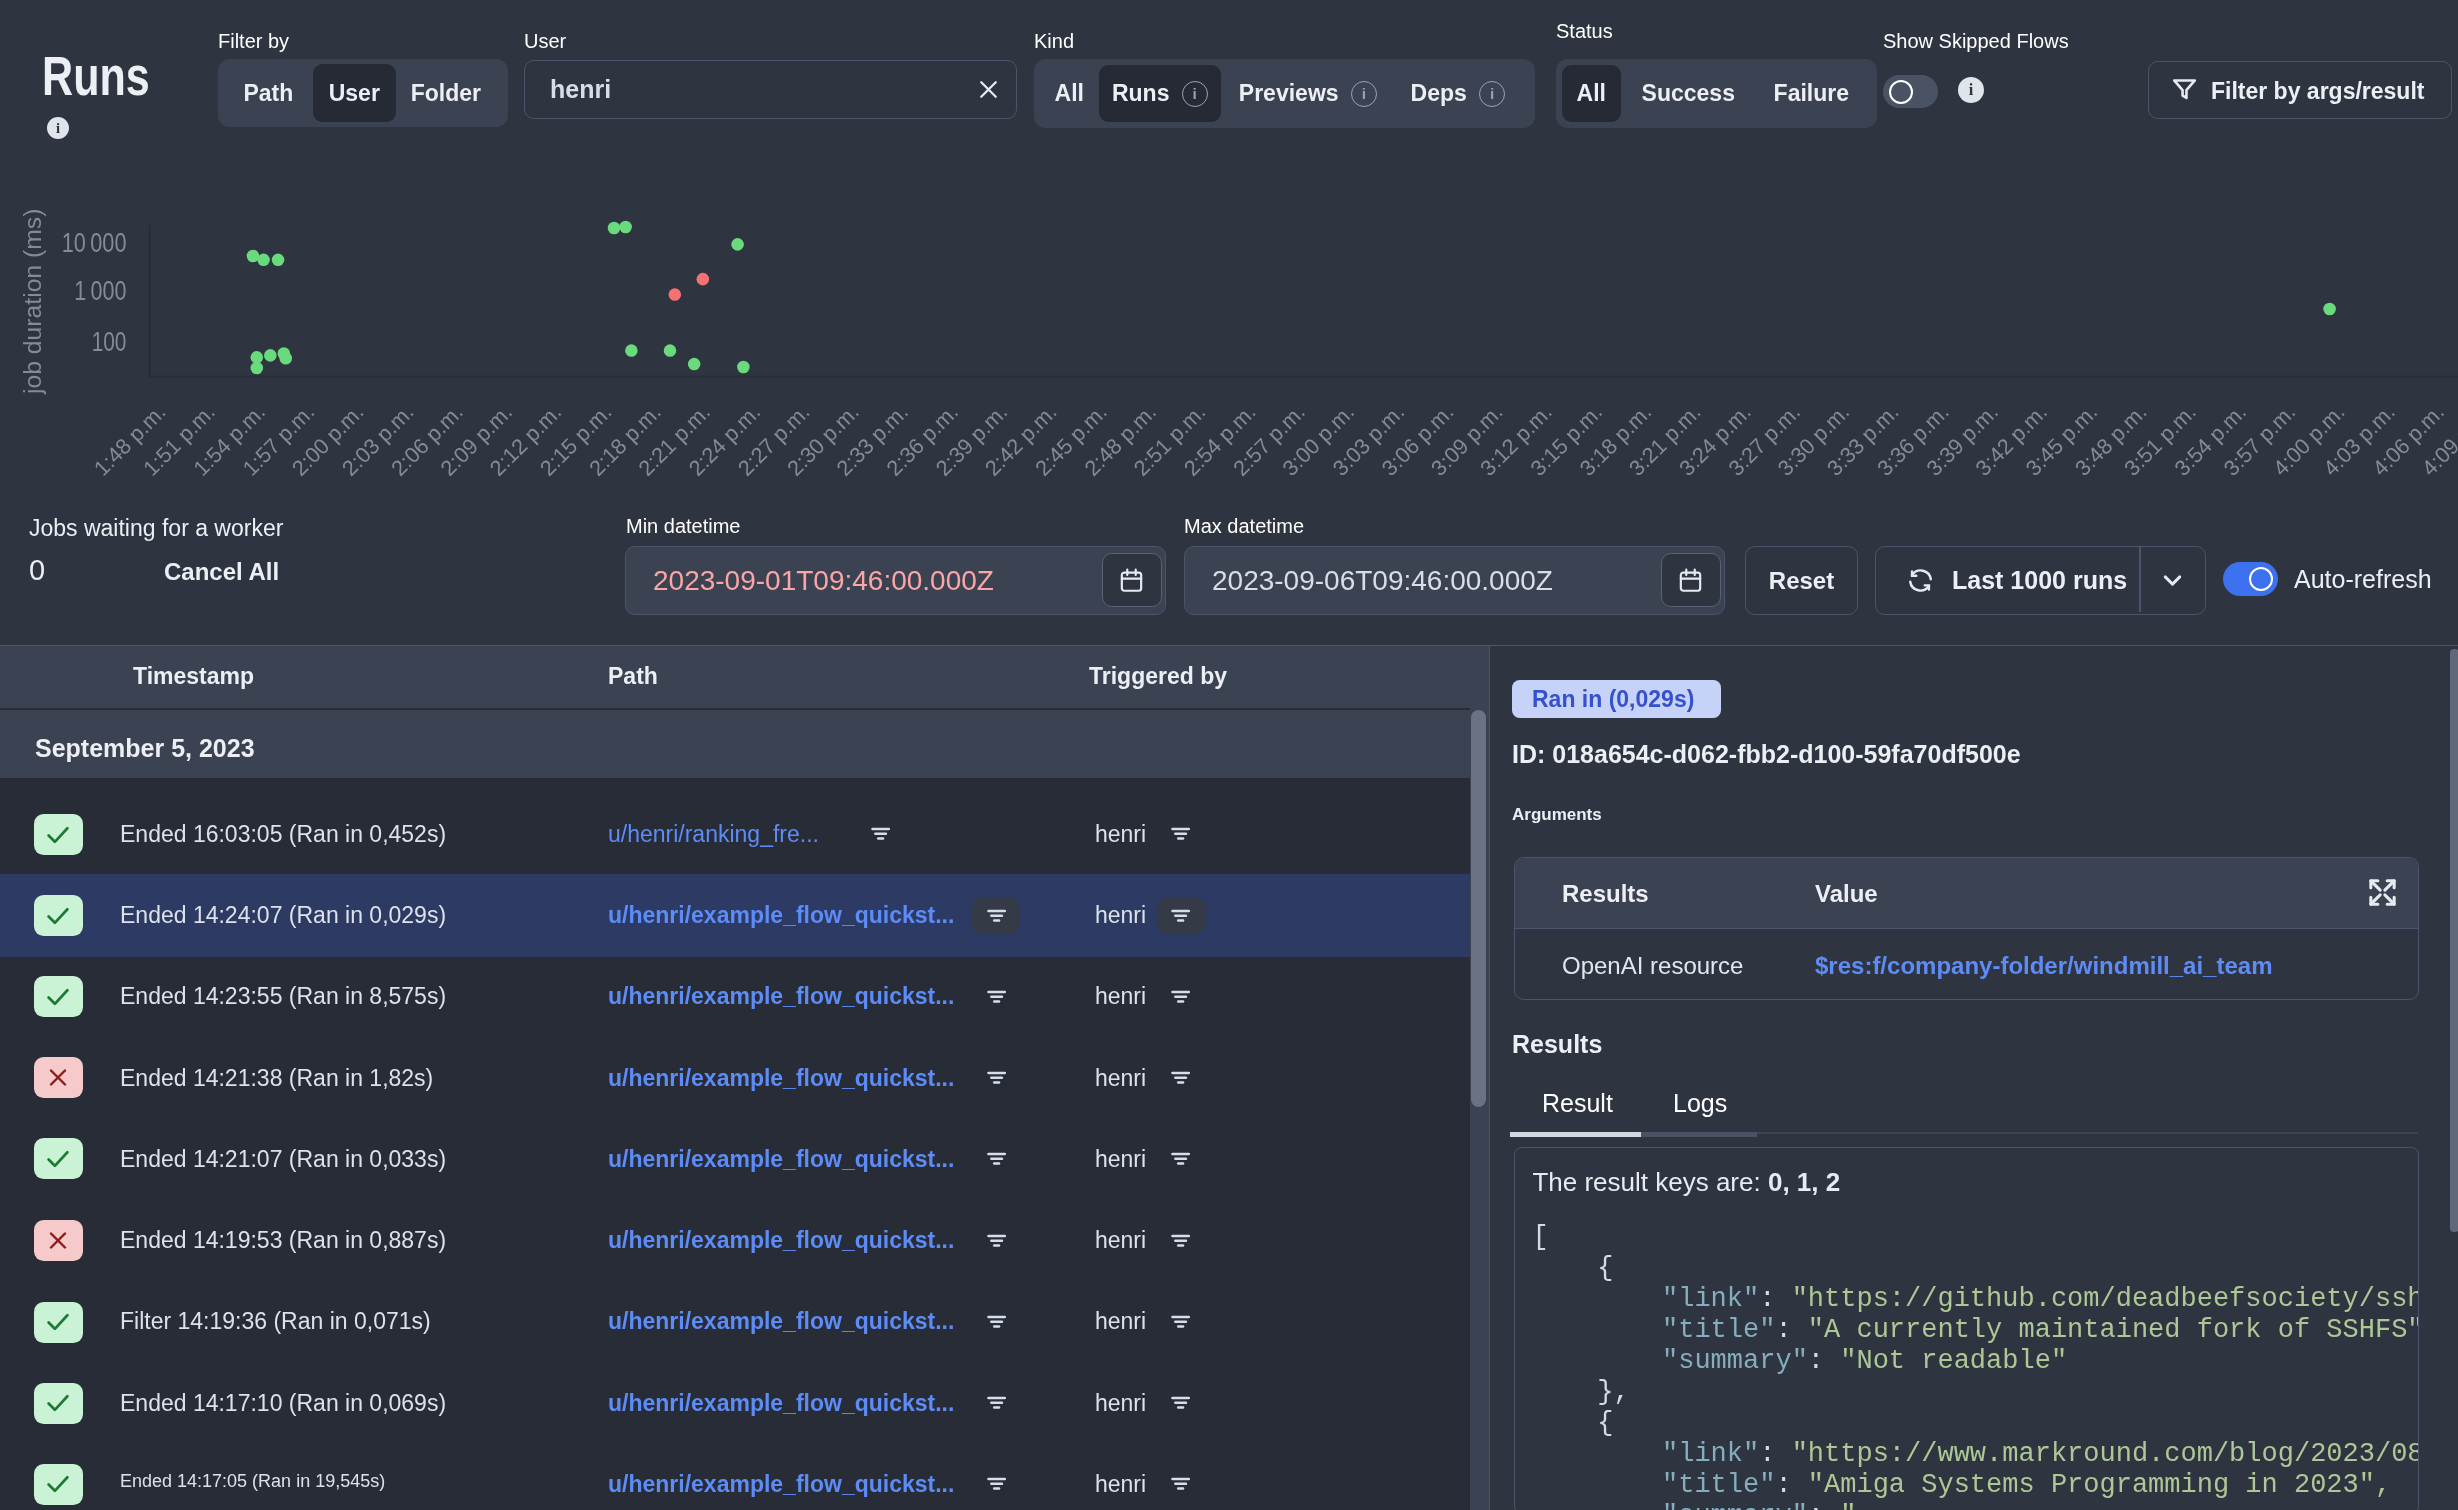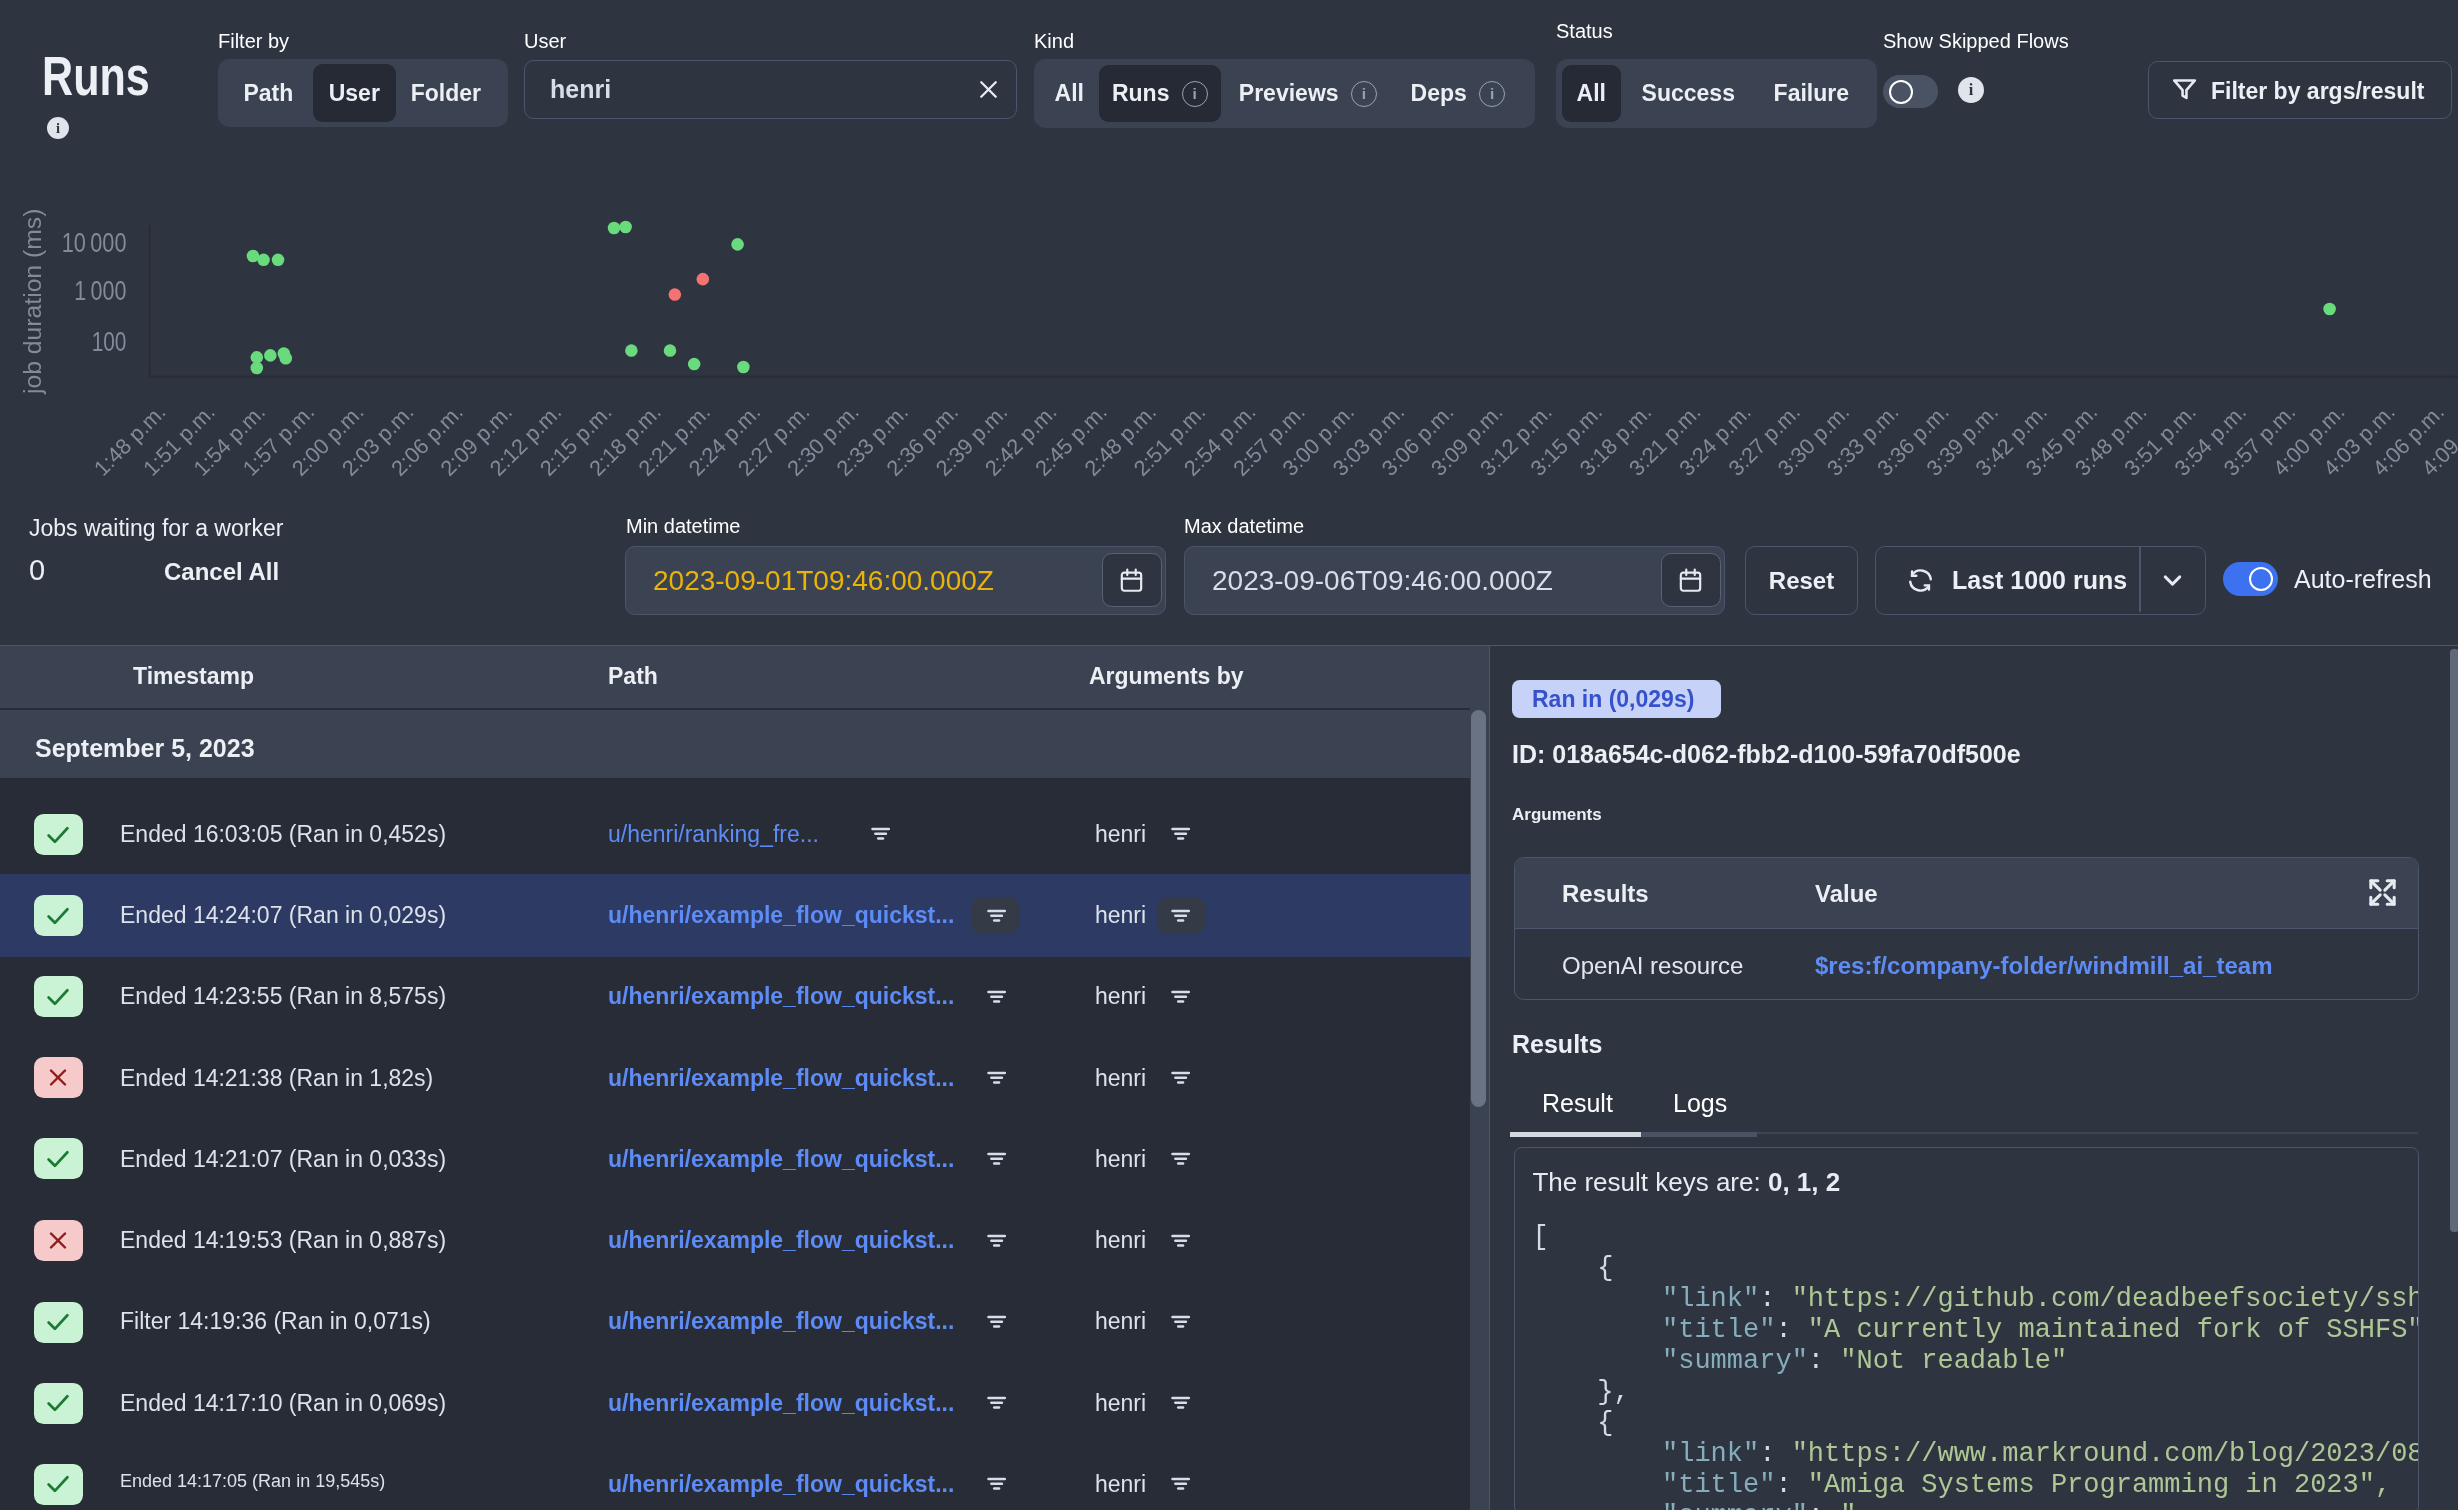--- a/index.html
+++ b/index.html
@@ -125,21 +125,21 @@
     <circle cx="770" cy="180" r="6.5" fill="#69db7c"></circle>
     <circle cx="2413" cy="120" r="6.5" fill="#69db7c"></circle>
     <circle cx="728" cy="89" r="6.5" fill="#f47272"></circle>
     <circle cx="699" cy="105" r="6.5" fill="#f47272"></circle>
   </svg>
 <div class="abs" style="left:29px;top:515px;font-size:23px">Jobs waiting for a worker</div>
 <div class="abs" style="left:29px;top:554px;font-size:29px">0</div>
 <div class="abs" style="left:164px;top:558px;font-size:24px;font-weight:700">Cancel All</div>
 <div class="abs lbl" style="left:626px;top:515px">Min datetime</div>
 <div class="abs" style="left:625px;top:546px;width:541px;height:69px;background:#3b4252;border:1.9px solid #4c566a;border-radius:9.7px"></div>
-<div class="abs" style="left:653px;top:565px;font-size:28px;color:#eab308">2023-09-01T09:46:00.000Z</div>
+<div class="abs" style="left:653px;top:565px;font-size:28px;color:#fca5a5">2023-09-01T09:46:00.000Z</div>
 <div class="abs" style="left:1102px;top:553px;width:60px;height:54px;background:#2e3440;border:1.9px solid #5a6375;border-radius:9.7px"></div>
 <svg class="abs" style="left:1117px;top:566px" width="29" height="29" viewBox="0 0 24 24" fill="none" stroke="#e7ebf1" stroke-width="1.8" stroke-linecap="round">
 <rect x="4" y="5.5" width="16" height="15" rx="2"></rect>
 <line x1="8.5" y1="3" x2="8.5" y2="7.5"></line>
 <line x1="15.5" y1="3" x2="15.5" y2="7.5"></line>
 <line x1="4" y1="10.5" x2="20" y2="10.5"></line>
 </svg>
 <div class="abs lbl" style="left:1184px;top:515px">Max datetime</div>
 <div class="abs" style="left:1184px;top:546px;width:541px;height:69px;background:#3b4252;border:1.9px solid #4c566a;border-radius:9.7px"></div>
 <div class="abs" style="left:1212px;top:565px;font-size:28px;color:#d8dee9">2023-09-06T09:46:00.000Z</div>
@@ -163,21 +163,21 @@
 <svg class="abs" style="left:2158px;top:566px" width="29" height="29" viewBox="0 0 24 24" fill="none" stroke="#e7ebf1" stroke-width="2.4" stroke-linecap="round" stroke-linejoin="round">
 <path d="M6 9l6 6 6-6"></path>
 </svg>
 <div class="abs" style="left:2223px;top:562px;width:55px;height:34px;border-radius:17px;background:#3c72f0"></div>
 <div class="abs" style="left:2249px;top:567px;width:24px;height:24px;border-radius:50%;border:2.4px solid #fff"></div>
 <div class="abs" style="left:2294px;top:565px;font-size:25px;font-weight:500">Auto-refresh</div>
 <div class="abs" style="left:0;top:645px;width:1489px;height:865px;background:#272c37;border-top:1px solid #4c566a"></div>
 <div class="abs" style="left:0;top:646px;width:1489px;height:62px;background:#3b4252"></div>
 <div class="abs" style="left:133px;top:663px;font-size:23px;font-weight:700">Timestamp</div>
 <div class="abs" style="left:608px;top:663px;font-size:23px;font-weight:700">Path</div>
-<div class="abs" style="left:1089px;top:663px;font-size:23px;font-weight:700">Arguments by</div>
+<div class="abs" style="left:1089px;top:663px;font-size:23px;font-weight:700">Triggered by</div>
 <div class="abs" style="left:0;top:710px;width:1470px;height:68px;background:#3b4252"></div>
 <div class="abs" style="left:0;top:708px;width:1470px;height:1.9px;background:#282d38"></div>
 <div class="abs" style="left:35px;top:734px;font-size:25px;font-weight:700">September 5, 2023</div>
 <div class="abs" style="left:34px;top:814px;width:49px;height:41px;background:#c9f3d4;border-radius:9.7px"></div>
 <svg class="abs" style="left:45px;top:823px" width="26" height="23" viewBox="0 0 24 22" fill="none" stroke="#1d7a35" stroke-width="2.6" stroke-linecap="round" stroke-linejoin="round">
 <path d="M3 12l6 6 12-13"></path>
 </svg>
 <div class="abs" style="left:120px;top:821px;font-size:23px;color:#dde2ea">Ended 16:03:05 (Ran in 0,452s)</div>
 <div class="abs" style="left:608px;top:821px;font-size:23px;font-weight:400;color:#5e8cf7">u/henri/ranking_fre...</div>
 <svg class="abs" style="left:871px;top:826px" width="19.3" height="15.4" viewBox="0 0 20 16" fill="none">

